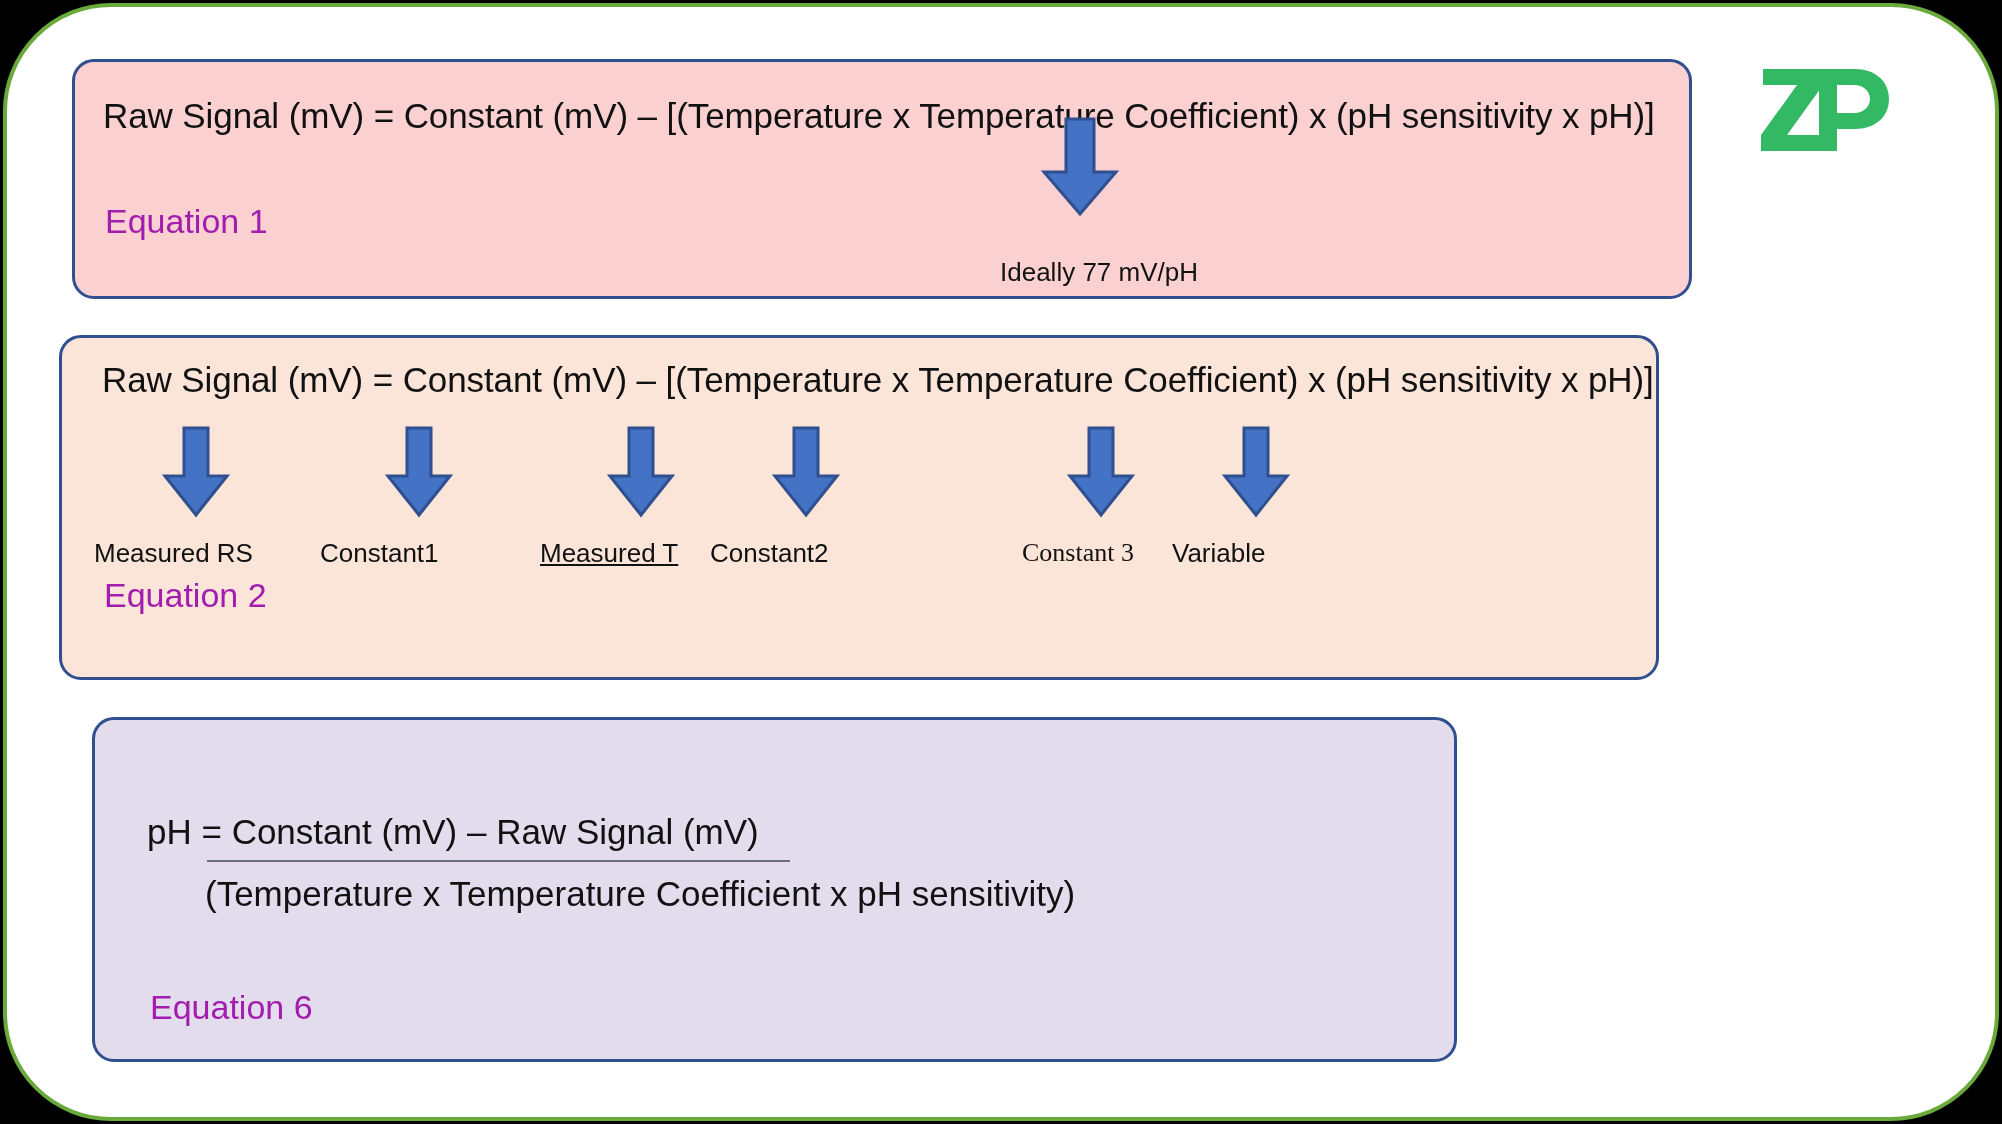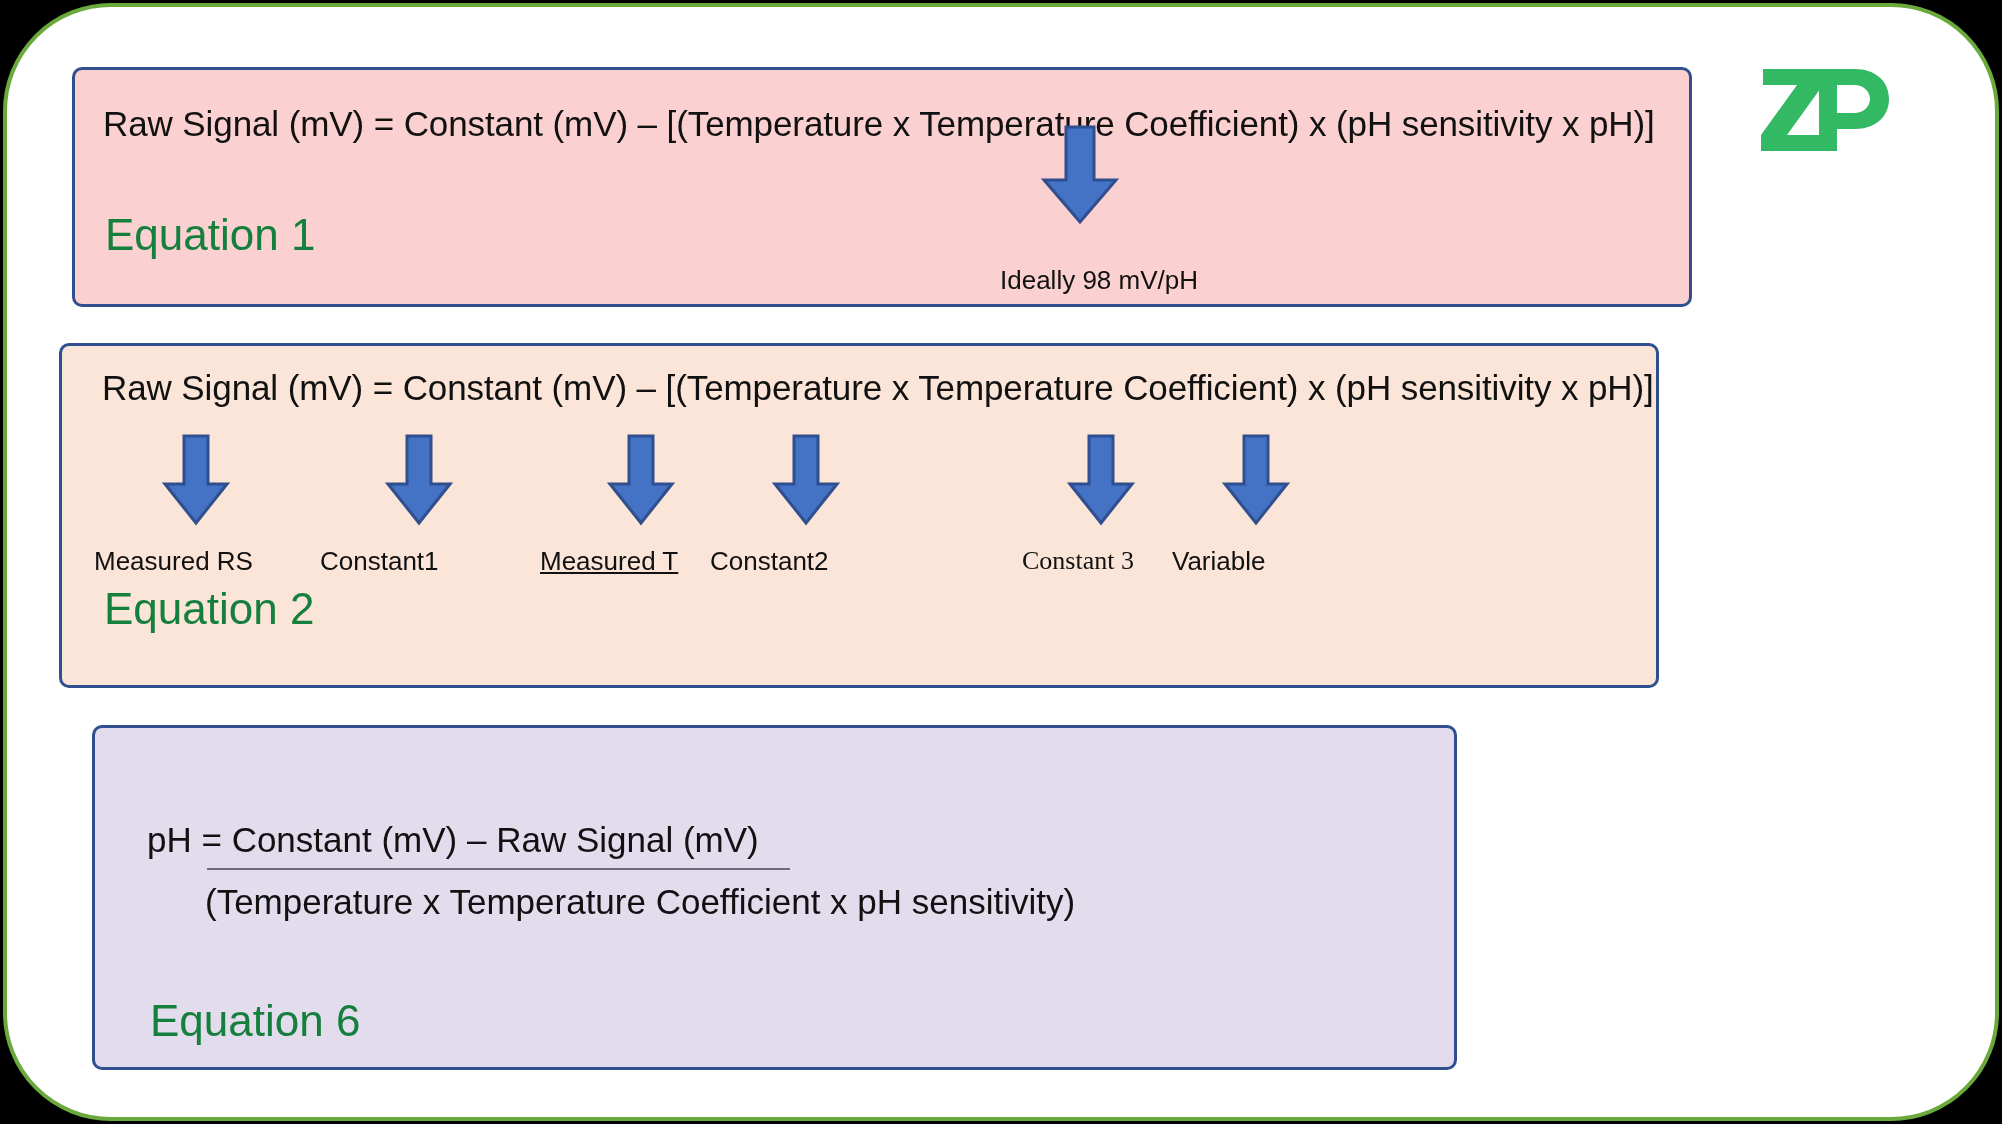--- a/index.html
+++ b/index.html
@@ -35,22 +35,21 @@
     top: 58px;
     width: 140px;
     height: 90px;
   }
   #brand-logo svg { display: block; }
 
   
   .eq-card {
     position: absolute;
     border: 3px solid #2f4f8f;
-    border-radius: 10px;
-    margin-top: 8px;
+    border-radius: 22px;
   }
 
   #equation-1-card {
     left: 65px;
     top: 52px;
     width: 1620px;
     height: 240px;
     background: #fbd0d0;
   }
 
@@ -77,22 +76,22 @@
     color: #111111;
     white-space: nowrap;
     letter-spacing: -0.1px;
   }
 
   #equation-1-formula { left: 28px; top: 34px; }
   #equation-2-formula { left: 40px; top: 22px; }
 
   .eq-caption {
     position: absolute;
-    font-size: 44px;
-    color: #15803d;
+    font-size: 34px;
+    color: #a21caf;
     white-space: nowrap;
   }
 
   #equation-1-caption { left: 30px; top: 140px; }
   #equation-2-caption { left: 42px; top: 238px; }
   #equation-3-caption { left: 55px; top: 268px; }
 
   
   .down-arrow { position: absolute; }
   .down-arrow svg { display: block; }
@@ -169,21 +168,21 @@
     <div class="formula-line" id="equation-1-formula">Raw Signal (mV) = Constant (mV) – [(Temperature x Temperature Coefficient) x (pH sensitivity  x pH)]</div>
 
     <div class="down-arrow" id="arrow-ph-sensitivity">
       <svg width="80" height="100" viewBox="0 0 80 100" xmlns="http://www.w3.org/2000/svg">
         <polygon points="26,2 54,2 54,55 76,55 40,97 4,55 26,55" fill="#4472c4" stroke="#2f4f8f" stroke-width="3"></polygon>
       </svg>
     </div>
 
     <div class="eq-caption" id="equation-1-caption">Equation 1</div>
 
-    <div class="annotation" id="label-ideally">Ideally 98 mV/pH</div>
+    <div class="annotation" id="label-ideally">Ideally 77 mV/pH</div>
   </div>
 
   <div class="eq-card" id="equation-2-card">
 
     <div class="formula-line" id="equation-2-formula">Raw Signal (mV) = Constant (mV) – [(Temperature x Temperature Coefficient) x (pH sensitivity  x pH)]</div>
 
     <div class="down-arrow eq2-arrow" id="arrow-measured-rs">
       <svg width="68" height="92" viewBox="0 0 68 92" xmlns="http://www.w3.org/2000/svg">
         <polygon points="22,2 46,2 46,50 65,50 34,89 3,50 22,50" fill="#4472c4" stroke="#2f4f8f" stroke-width="3"></polygon>
       </svg>

